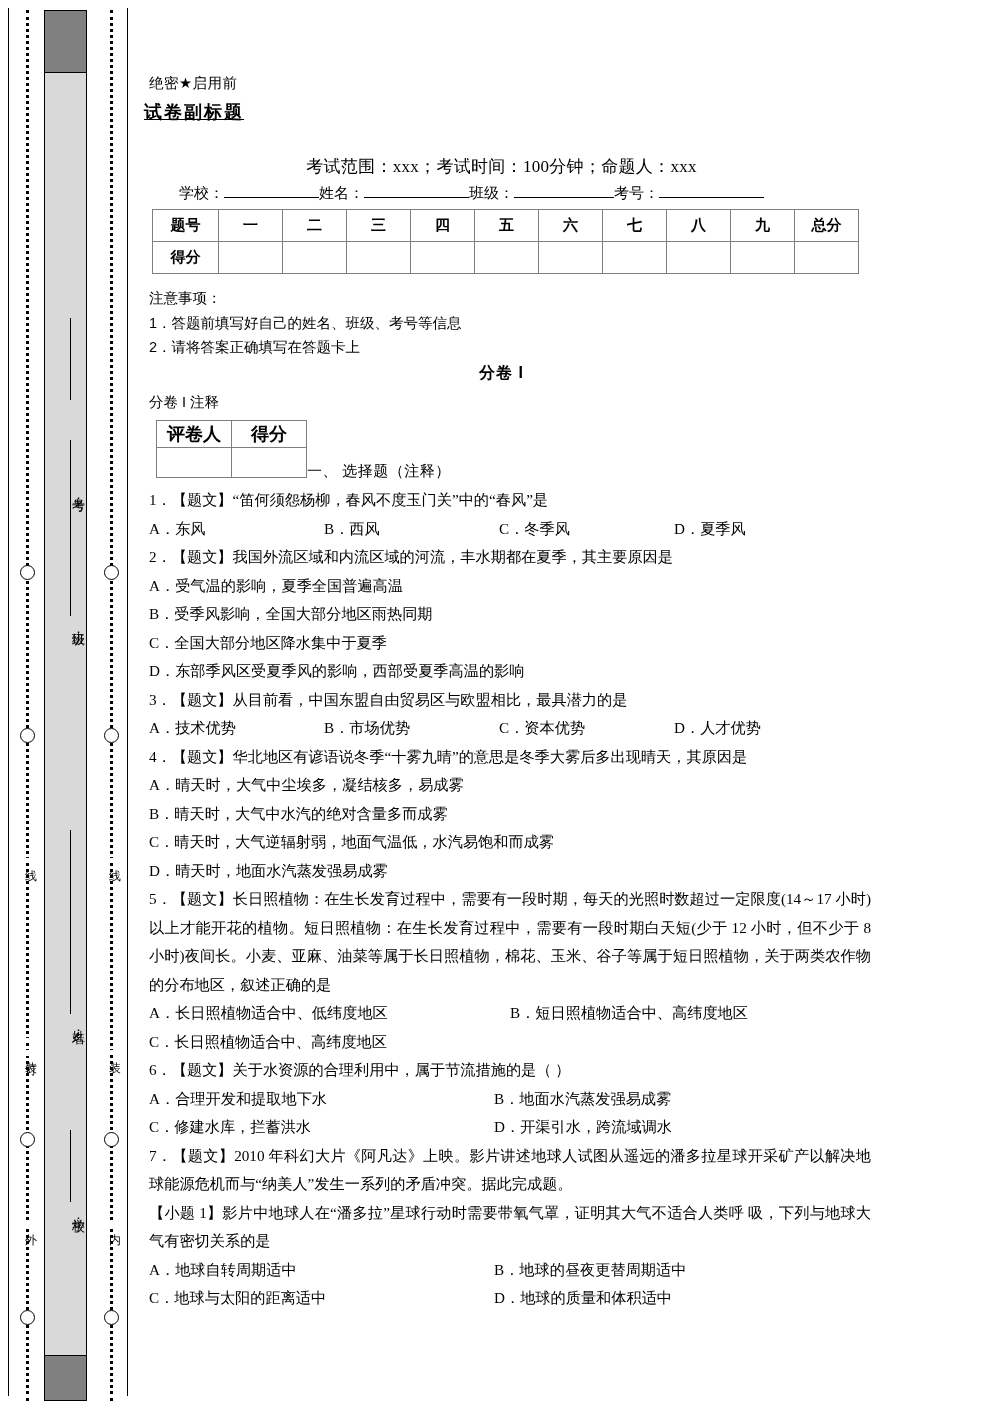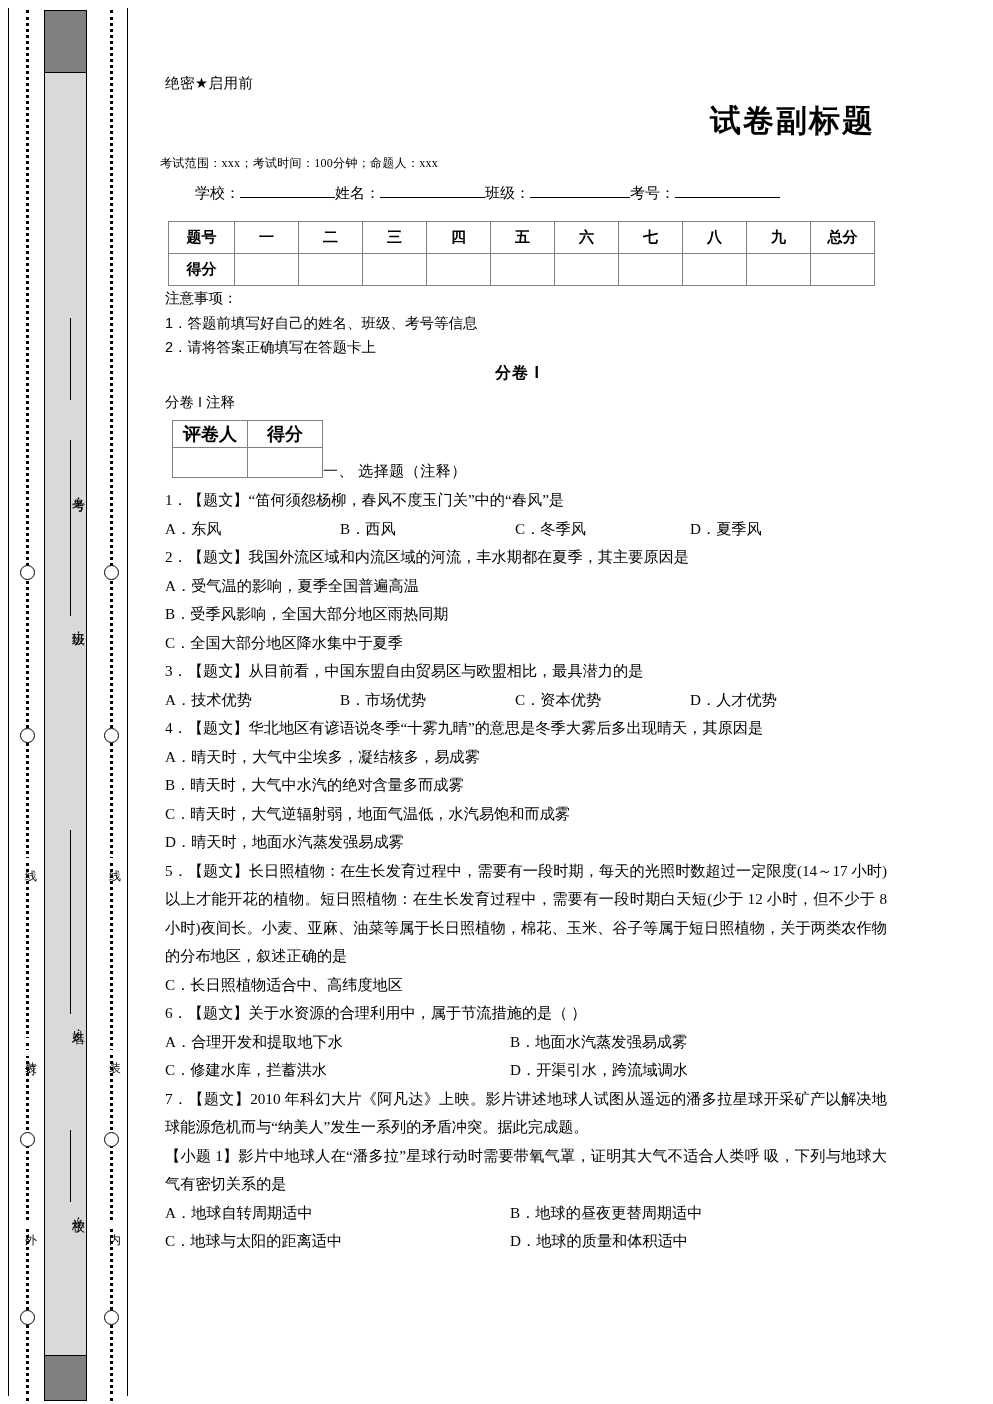--- a/index.html
+++ b/index.html
@@ -111,50 +111,52 @@
     writing-mode: vertical-rl;
     text-orientation: upright;
     color: #000;
     line-height: 1;
     padding: 2px 0;
   }
 
   
   #content {
     position: absolute;
-    left: 160px;
+    left: 144px;
     top: 0;
     width: 740px;
     height: 1388px;
   }
 
   .secret-line {
     position: absolute;
     left: 5px; top: 74px;
     font-size: 14.5px;
     font-family: "Liberation Sans", "DejaVu Sans", sans-serif;
     letter-spacing: 0.5px;
   }
 
   .paper-title {
     position: absolute;
     left: 0; top: 100px;
     width: 715px;
-    text-align: right;
-    font-size: 31px;
+    text-align: left;
+    font-size: 18px;
     font-weight: bold;
     font-family: "Liberation Sans", "DejaVu Sans", sans-serif;
     letter-spacing: 2px;
+    text-decoration: underline;
   }
 
   .paper-meta {
     position: absolute;
     left: 0; top: 155px;
     width: 715px;
-    font-size: 12px;
+    text-align: center;
+    font-size: 17px;
     font-family: "Liberation Serif", "DejaVu Serif", serif;
     letter-spacing: 0.3px;
   }
 
   .fill-row {
     position: absolute;
     left: 35px; top: 182px;
     width: 680px;
     font-size: 15px;
     font-family: Liberation Sans, sans-serif;
@@ -171,21 +173,20 @@
   .blank-w3 { width: 100px; }
   .blank-w4 { width: 105px; }
 
   
   table.score-table {
     position: absolute;
     left: 8px; top: 209px;
     border-collapse: collapse;
     width: 707px;
     font-family: Liberation Mono, monospace;
-    margin-top: 12px;
   }
   table.score-table td {
     border: 1.6px solid #7f7f7f;
     height: 29px;
     text-align: center;
     vertical-align: middle;
     font-size: 15px;
     font-weight: bold;
   }
   table.score-table td.hdr-first { width: 66px; }
@@ -402,34 +403,39 @@
         <div class="opts-4">
           <span>A．东风</span>
           <span>B．西风</span>
           <span>C．冬季风</span>
           <span>D．夏季风</span>
         </div>
         <div class="q">2．【题文】我国外流区域和内流区域的河流，丰水期都在夏季，其主要原因是</div>
         <div class="q">A．受气温的影响，夏季全国普遍高温</div>
         <div class="q">B．受季风影响，全国大部分地区雨热同期</div>
         <div class="q">C．全国大部分地区降水集中于夏季</div>
+        <div class="q">D．东部季风区受夏季风的影响，西部受夏季高温的影响</div>
         <div class="q">3．【题文】从目前看，中国东盟自由贸易区与欧盟相比，最具潜力的是</div>
         <div class="opts-4">
           <span>A．技术优势</span>
           <span>B．市场优势</span>
           <span>C．资本优势</span>
           <span>D．人才优势</span>
         </div>
         <div class="q">4．【题文】华北地区有谚语说冬季“十雾九晴”的意思是冬季大雾后多出现晴天，其原因是</div>
         <div class="q">A．晴天时，大气中尘埃多，凝结核多，易成雾</div>
         <div class="q">B．晴天时，大气中水汽的绝对含量多而成雾</div>
         <div class="q">C．晴天时，大气逆辐射弱，地面气温低，水汽易饱和而成雾</div>
         <div class="q">D．晴天时，地面水汽蒸发强易成雾</div>
         <div class="q">5．【题文】长日照植物：在生长发育过程中，需要有一段时期，每天的光照时数超过一定限度(14～17 小时)以上才能开花的植物。短日照植物：在生长发育过程中，需要有一段时期白天短(少于 12 小时，但不少于 8 小时)夜间长。小麦、亚麻、油菜等属于长日照植物，棉花、玉米、谷子等属于短日照植物，关于两类农作物的分布地区，叙述正确的是</div>
         <div class="opts-2w">
+          <span>A．长日照植物适合中、低纬度地区</span>
+          <span>B．短日照植物适合中、高纬度地区</span>
+        </div>
+        <div class="opts-2w">
           <span>C．长日照植物适合中、高纬度地区</span>
         </div>
         <div class="q">6．【题文】关于水资源的合理利用中，属于节流措施的是（   ）</div>
         <div class="opts-2">
           <span>A．合理开发和提取地下水</span>
           <span>B．地面水汽蒸发强易成雾</span>
         </div>
         <div class="opts-2">
           <span>C．修建水库，拦蓄洪水</span>
           <span>D．开渠引水，跨流域调水</span>

